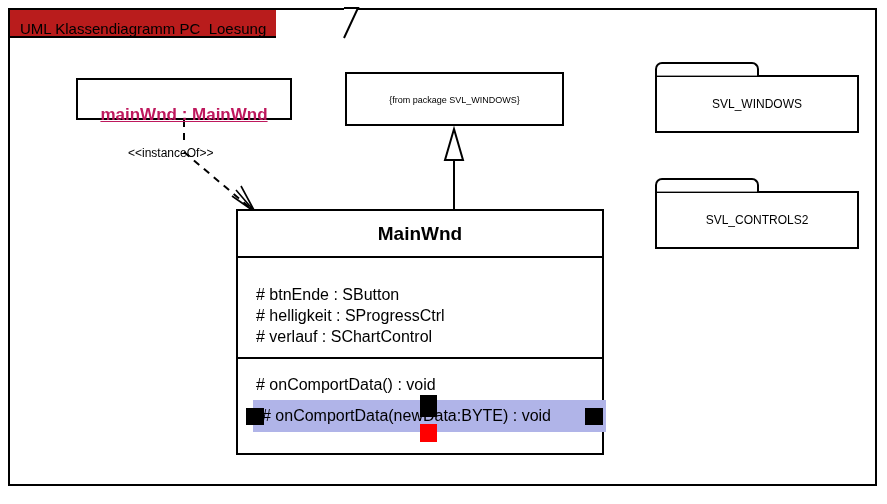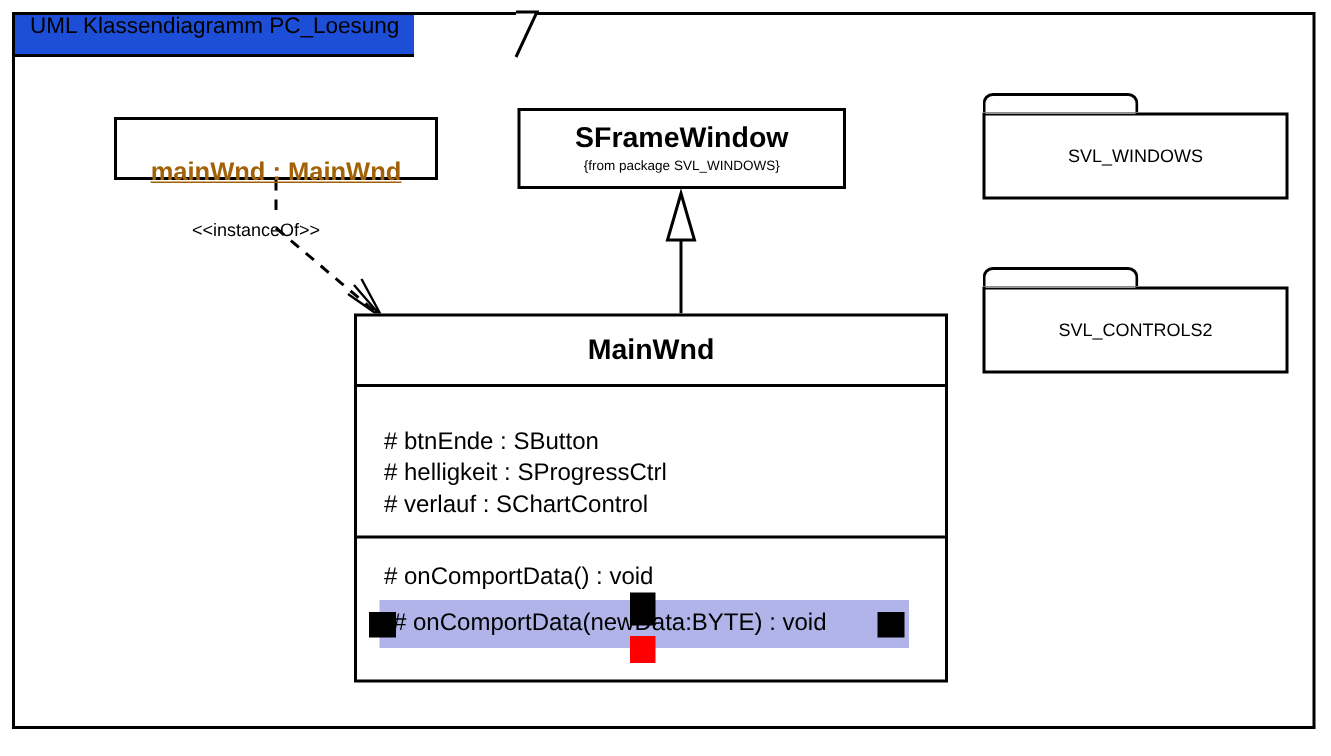--- a/index.html
+++ b/index.html
@@ -30,27 +30,27 @@
     border: 2px solid #000000;
     box-sizing: border-box;
     background: #ffffff;
   }
   .frame-tab {
     position: absolute;
     left: 8px;
     top: 8px;
     height: 30px;
     box-sizing: border-box;
-    background: #1d4ed8;
+    background: #b91c1c;
     border-left: 2px solid #000;
     border-top: 2px solid #000;
     border-bottom: 2px solid #000;
     padding: 0 10px 0 10px;
     display: flex;
-    align-items: flex-start;
+    align-items: flex-end;
     z-index: 3;
   }
   .frame-tab-label {
     font-size: 15px;
     color: #000;
     white-space: nowrap;
     line-height: 1;
   }
   .frame-tab-corner {
     position: absolute;
@@ -78,21 +78,21 @@
     width: 216px;
     height: 42px;
     display: flex;
     align-items: center;
     justify-content: center;
   }
   .obj-label {
     font-size: 17px;
     font-weight: bold;
     text-decoration: underline;
-    color: #a16207;
+    color: #be185d;
     white-space: nowrap;
     margin-top: 32px;
   }
 
   
   .sframe-box {
     left: 345px;
     top: 72px;
     width: 219px;
     height: 54px;
@@ -113,21 +113,21 @@
     color: #000;
     margin-top: 2px;
     white-space: nowrap;
     text-align: center;
   }
 
   
   .class-box {
     left: 236px;
     top: 209px;
-    width: 396px;
+    width: 368px;
     height: 246px;
     display: flex;
     flex-direction: column;
   }
   .class-name-comp {
     height: 45px;
     border-bottom: 2px solid #000;
     display: flex;
     align-items: center;
     justify-content: center;
@@ -286,21 +286,20 @@
     </g>
   </svg>
 
   <span class="stereotype-label">&lt;&lt;instanceOf&gt;&gt;</span>
 
   <div class="box obj-box">
     <span class="obj-label">mainWnd : MainWnd</span>
   </div>
 
   <div class="box sframe-box">
-    <span class="sframe-name">SFrameWindow</span>
     <span class="sframe-from">{from package SVL_WINDOWS}</span>
   </div>
 
   <div class="box class-box">
     <div class="class-name-comp">
       <span class="class-name">MainWnd</span>
     </div>
     <div class="class-attrs">
       <div class="member"># btnEnde : SButton</div>
       <div class="member"># helligkeit : SProgressCtrl</div>

